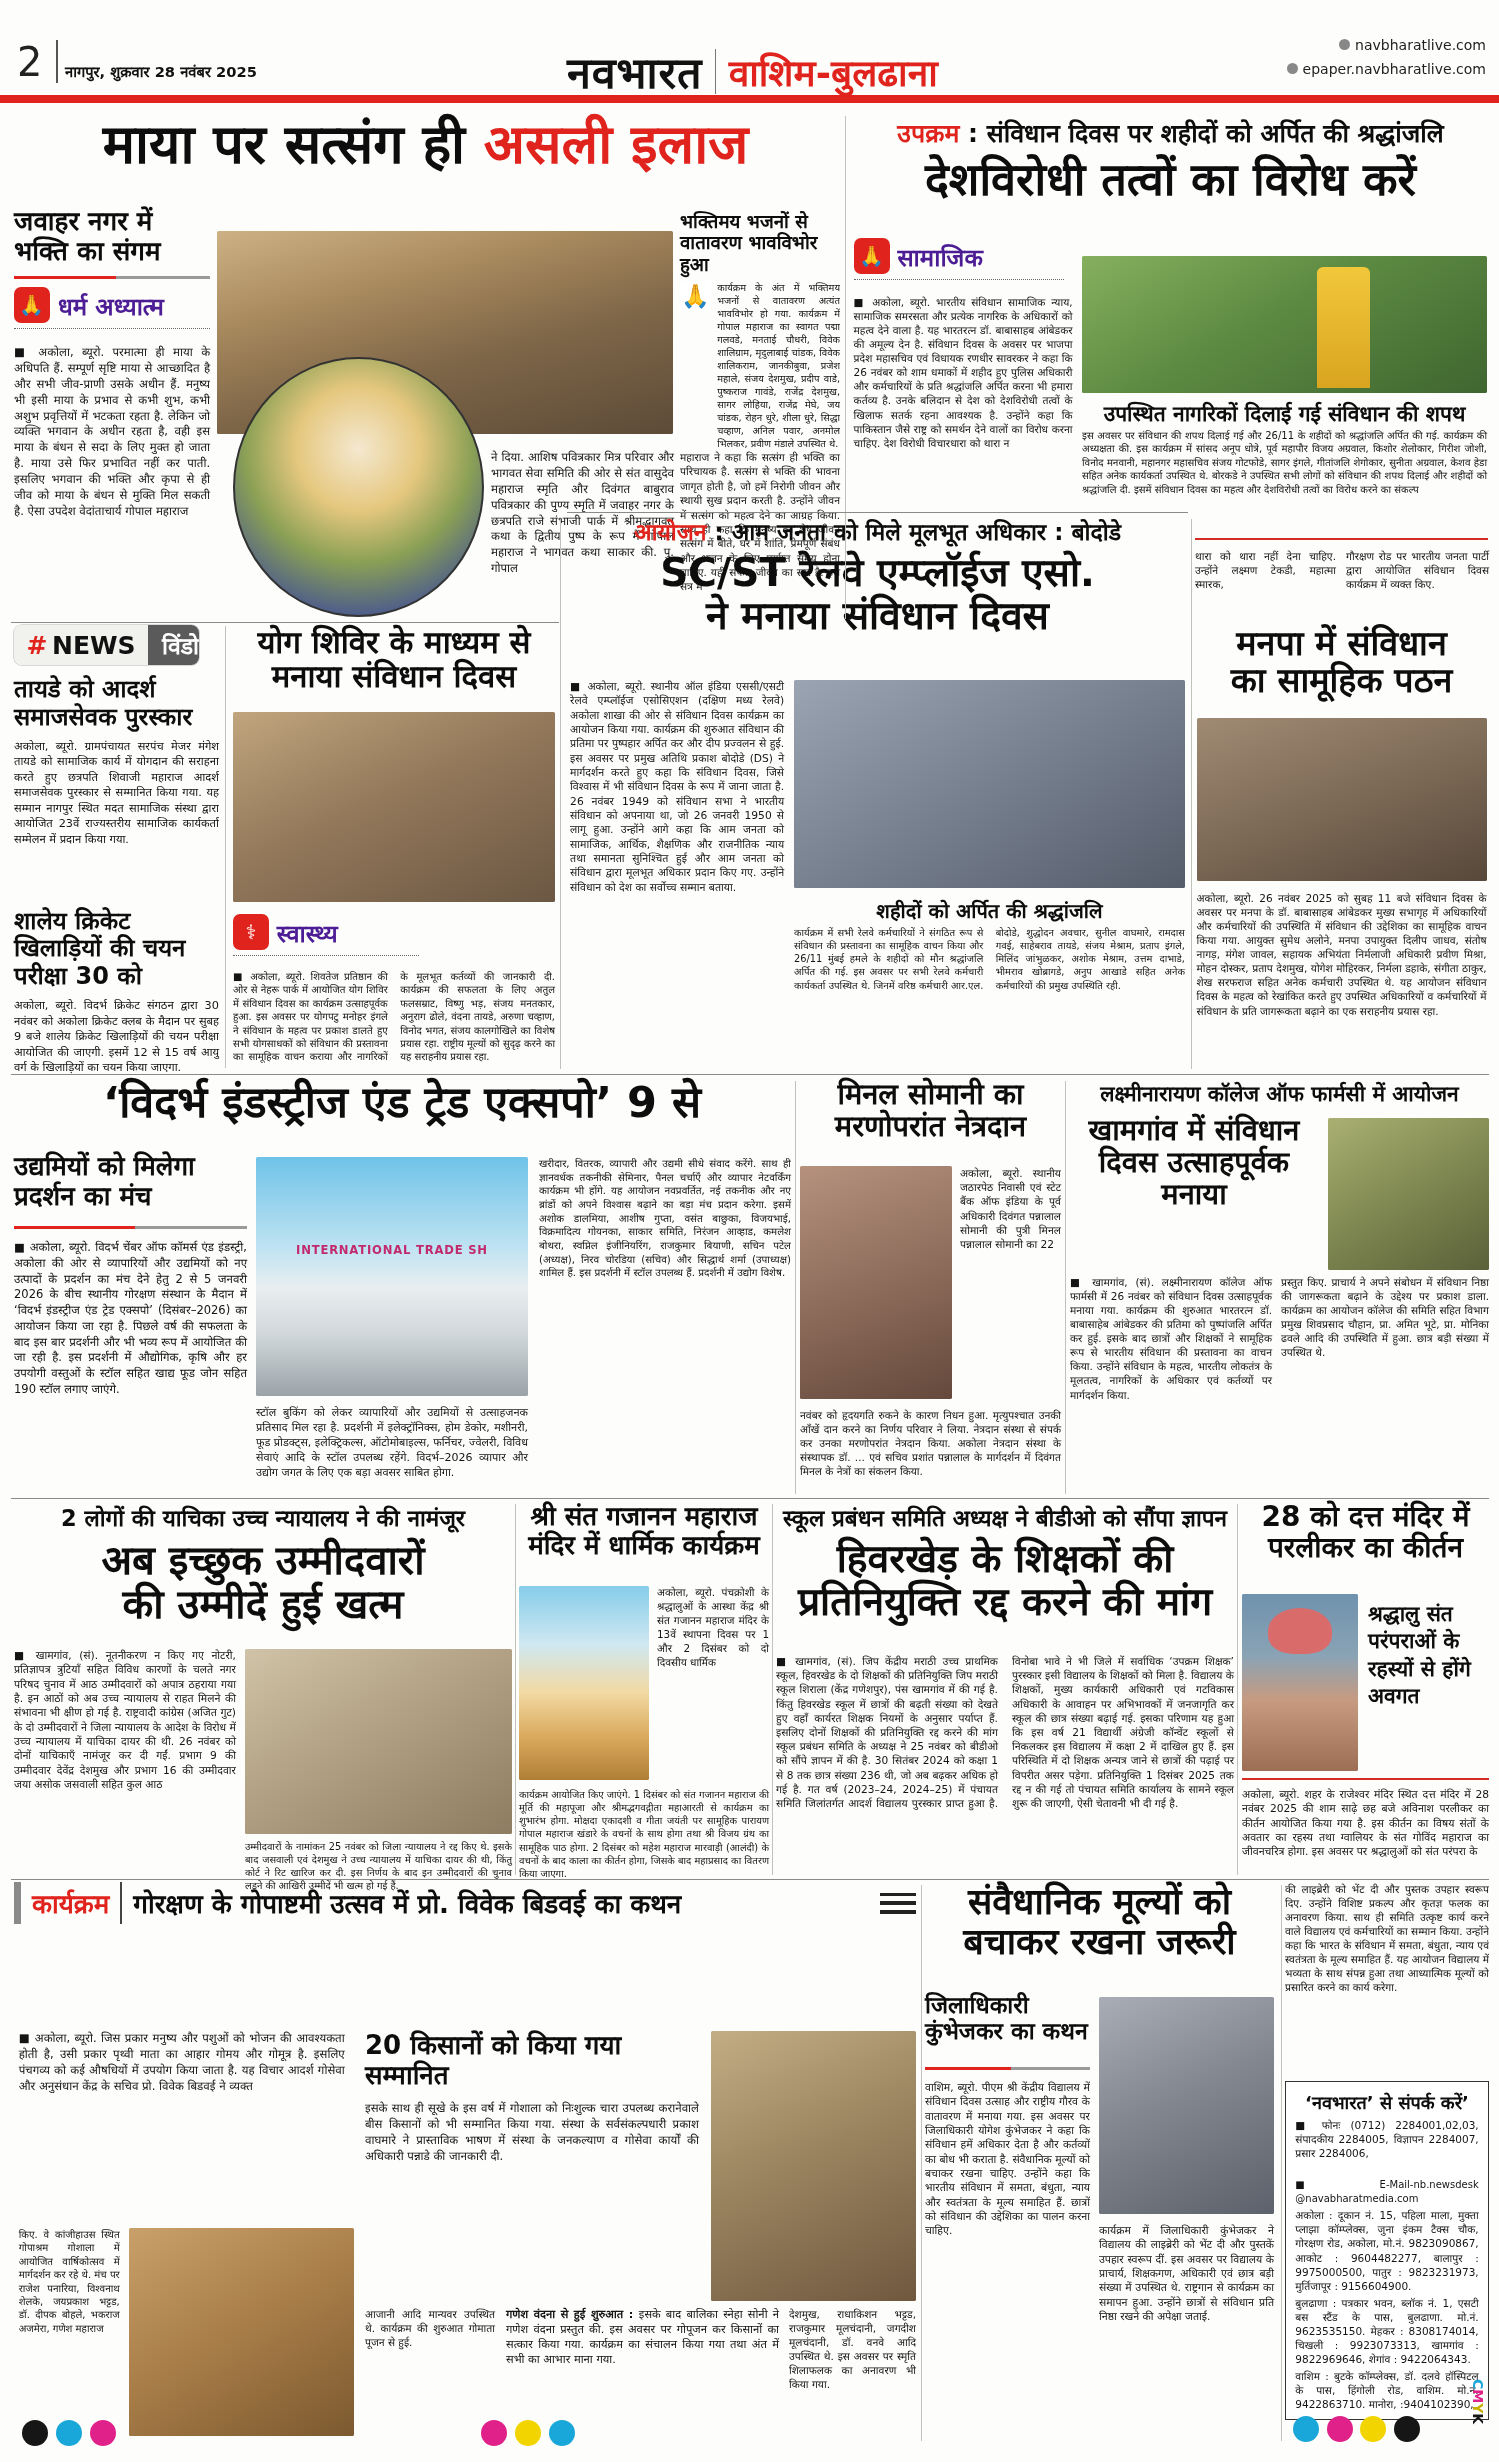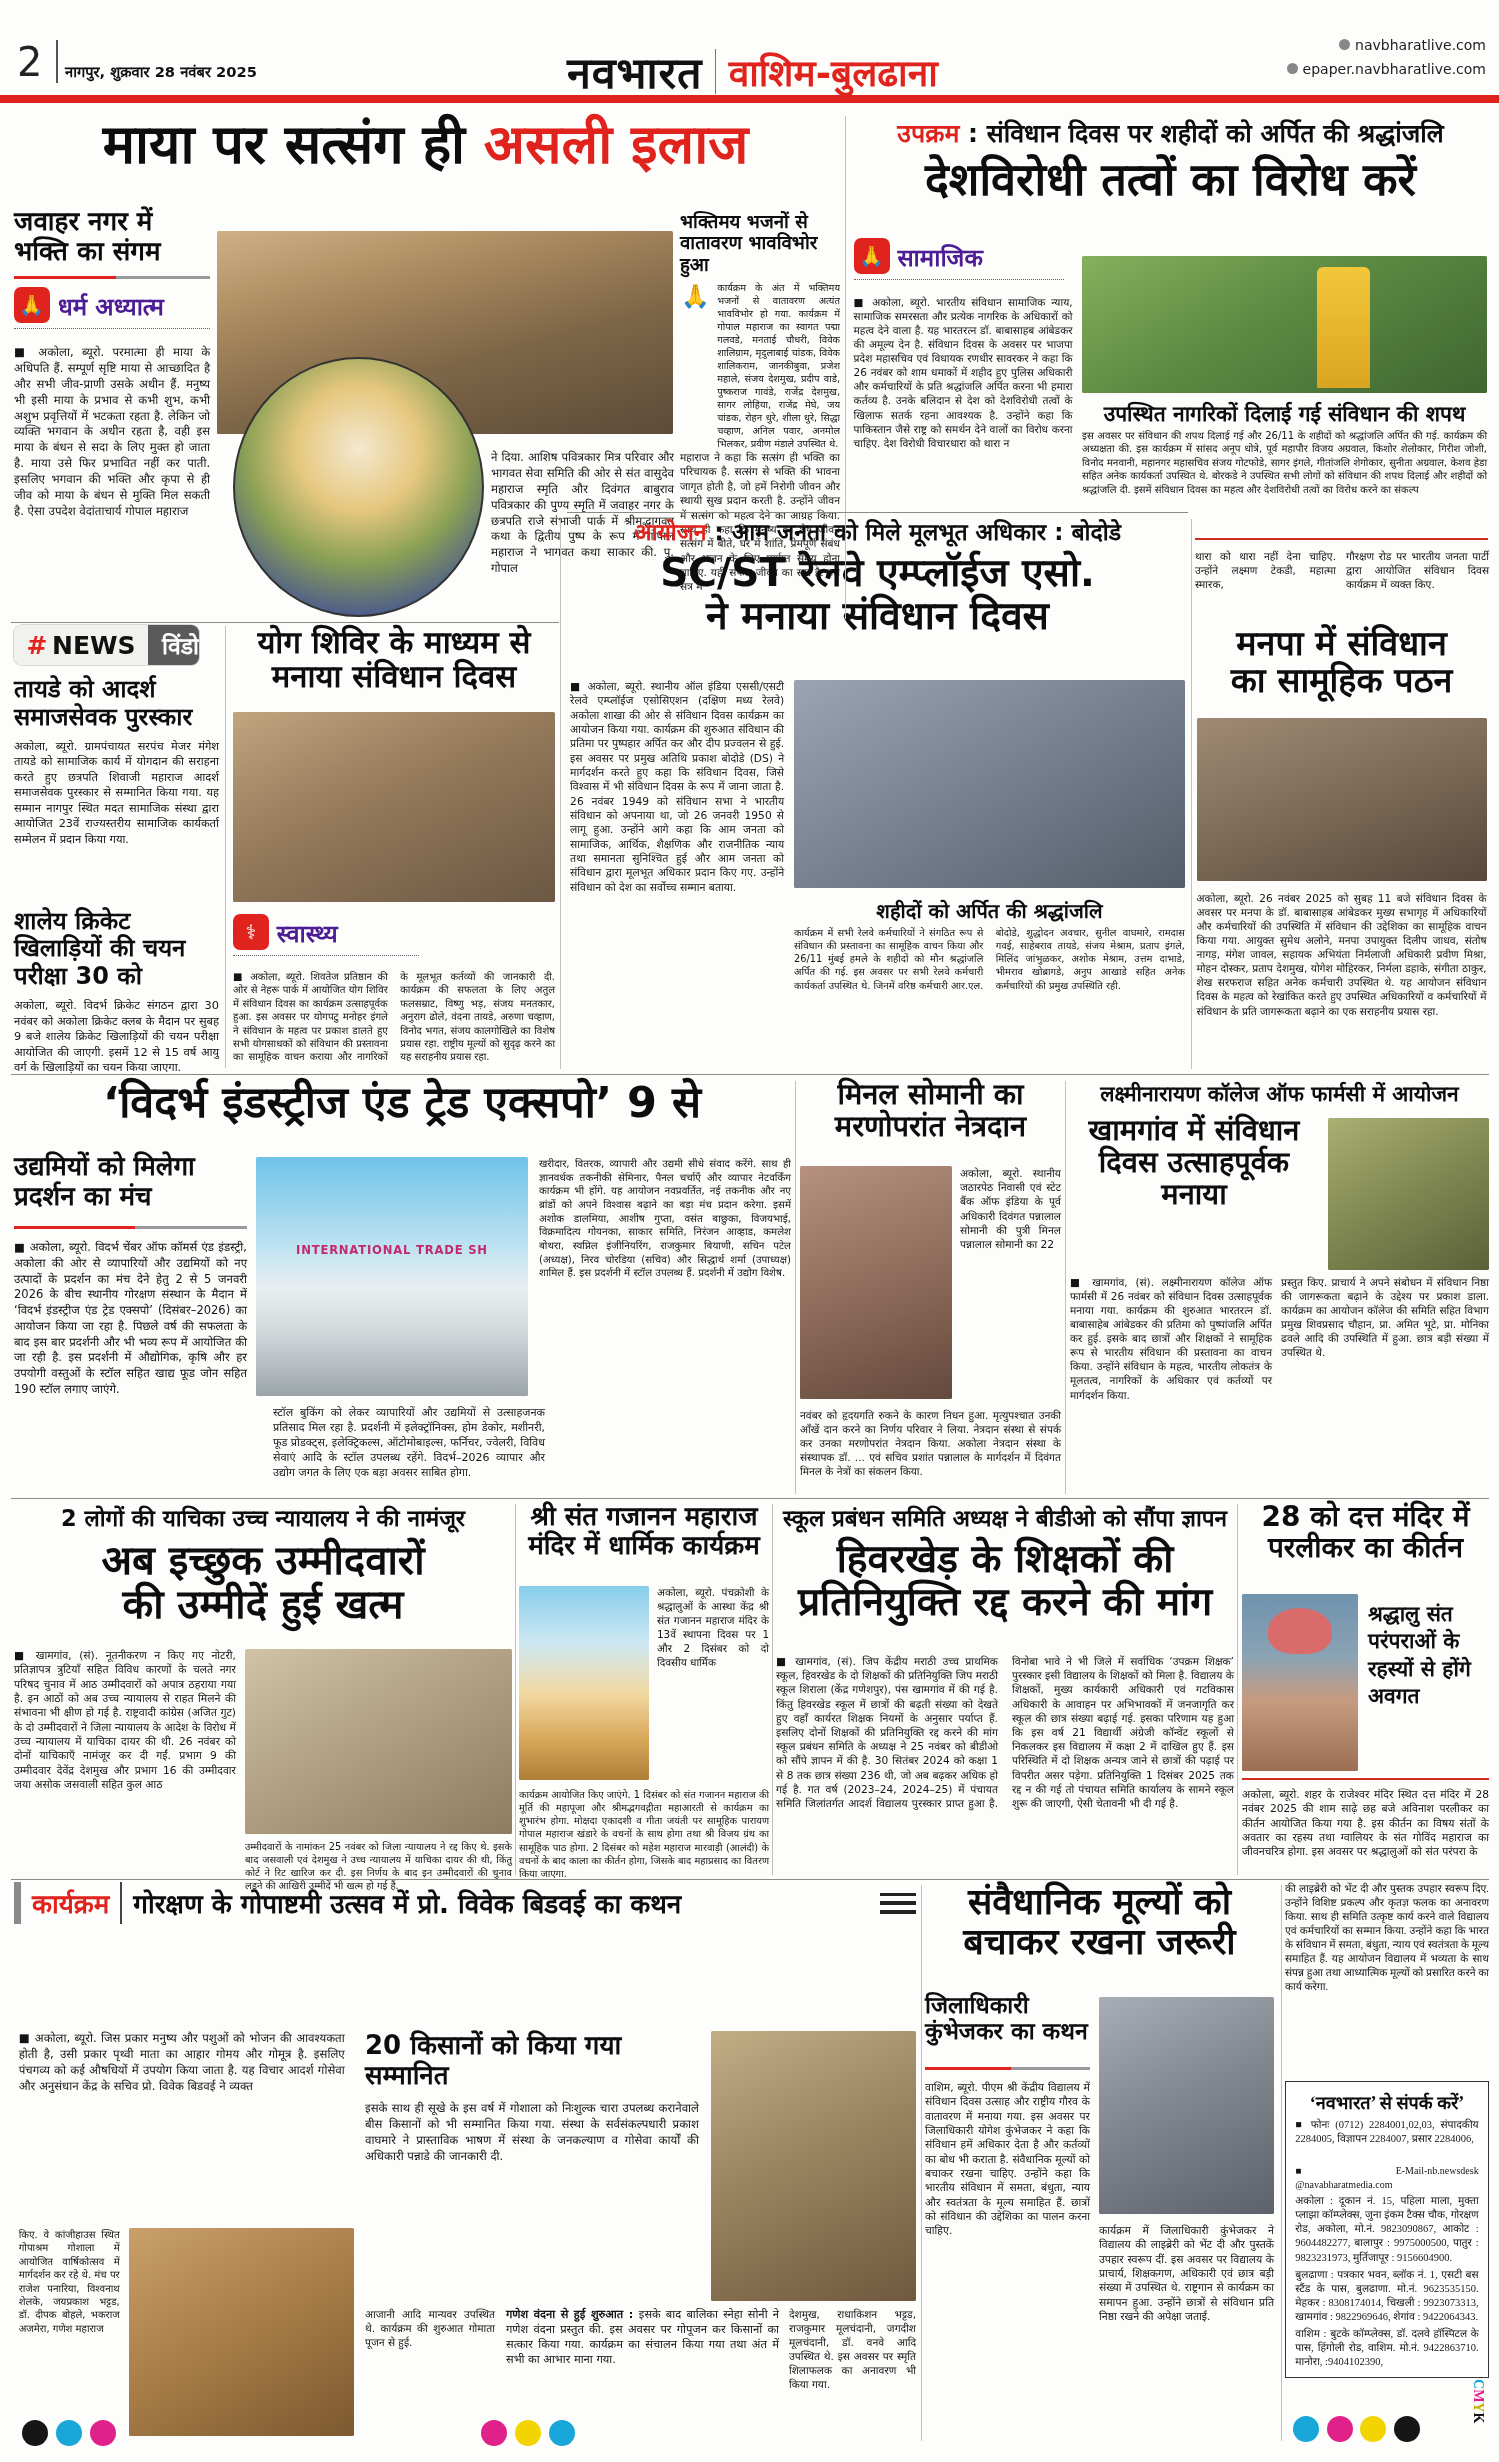--- a/index.html
+++ b/index.html
@@ -131,21 +131,21 @@
   </div>
 
   <div class="art" style="left:14px;top:1079px;width:776px;height:418px;">
     <div class="hl" style="font-size:43px;">‘विदर्भ इंडस्ट्रीज एंड ट्रेड एक्सपो’ 9 से</div>
     <div class="abs subh" style="left:0;top:73px;width:233px;font-size:26px;">उद्यमियों को मिलेगा प्रदर्शन का मंच</div>
     <div class="abs rule" style="left:0;top:147px;width:233px;"></div>
     <div class="abs body" style="left:0;top:161px;width:233px;height:253px;font-size:11.5px;">■ अकोला, ब्यूरो. विदर्भ चेंबर ऑफ कॉमर्स एंड इंडस्ट्री, अकोला की ओर से व्यापारियों और उद्यमियों को नए उत्पादों के प्रदर्शन का मंच देने हेतु 2 से 5 जनवरी 2026 के बीच स्थानीय गोरक्षण संस्थान के मैदान में ‘विदर्भ इंडस्ट्रीज एंड ट्रेड एक्सपो’ (दिसंबर–2026) का आयोजन किया जा रहा है. पिछले वर्ष की सफलता के बाद इस बार प्रदर्शनी और भी भव्य रूप में आयोजित की जा रही है. इस प्रदर्शनी में औद्योगिक, कृषि और हर उपयोगी वस्तुओं के स्टॉल सहित खाद्य फूड जोन सहित 190 स्टॉल लगाए जाएंगे.</div>
     <div class="ph" style="left:242px;top:78px;width:272px;height:239px;background:linear-gradient(#6fc3e8 0%,#bfe3f2 38%,#e9eef0 55%,#cfd6d9 75%,#9aa3a8 100%);">
       <div class="abs" style="left:6%;top:36%;width:88%;text-align:center;font-size:11.6px;font-weight:700;color:#c22a6e;letter-spacing:0.8px;">INTERNATIONAL TRADE SH</div>
     </div>
-    <div class="abs body" style="left:259px;top:326px;width:272px;height:88px;font-size:11px;">स्टॉल बुकिंग को लेकर व्यापारियों और उद्यमियों से उत्साहजनक प्रतिसाद मिल रहा है. प्रदर्शनी में इलेक्ट्रॉनिक्स, होम डेकोर, मशीनरी, फूड प्रोडक्ट्स, इलेक्ट्रिकल्स, ऑटोमोबाइल्स, फर्निचर, ज्वेलरी, विविध सेवाएं आदि के स्टॉल उपलब्ध रहेंगे. विदर्भ–2026 व्यापार और उद्योग जगत के लिए एक बड़ा अवसर साबित होगा.</div>
+    <div class="abs body" style="left:242px;top:326px;width:272px;height:88px;font-size:11px;">स्टॉल बुकिंग को लेकर व्यापारियों और उद्यमियों से उत्साहजनक प्रतिसाद मिल रहा है. प्रदर्शनी में इलेक्ट्रॉनिक्स, होम डेकोर, मशीनरी, फूड प्रोडक्ट्स, इलेक्ट्रिकल्स, ऑटोमोबाइल्स, फर्निचर, ज्वेलरी, विविध सेवाएं आदि के स्टॉल उपलब्ध रहेंगे. विदर्भ–2026 व्यापार और उद्योग जगत के लिए एक बड़ा अवसर साबित होगा.</div>
     <div class="abs body2" style="left:525px;top:78px;width:252px;height:337px;font-size:10.2px;">खरीदार, वितरक, व्यापारी और उद्यमी सीधे संवाद करेंगे. साथ ही ज्ञानवर्धक तकनीकी सेमिनार, पैनल चर्चाएँ और व्यापार नेटवर्किंग कार्यक्रम भी होंगे. यह आयोजन नवप्रवर्तित, नई तकनीक और नए ब्रांडों को अपने विश्वास बढ़ाने का बड़ा मंच प्रदान करेगा. इसमें अशोक डालमिया, आशीष गुप्ता, वसंत बाछुका, विजयभाई, विक्रमादित्य गोयनका, साकार समिति, निरंजन आव्हाड, कमलेश बोथरा, स्वप्निल इंजीनियरिंग, राजकुमार बियाणी, सचिन पटेल (अध्यक्ष), निरव चोरडिया (सचिव) और सिद्धार्थ शर्मा (उपाध्यक्ष) शामिल हैं. इस प्रदर्शनी में स्टॉल उपलब्ध हैं. प्रदर्शनी में उद्योग विशेष.</div>
   </div>
 
   <div class="art" style="left:800px;top:1079px;width:261px;height:418px;">
     <div class="hl" style="font-size:29px;"><span>मिनल सोमानी का</span><br><span>मरणोपरांत नेत्रदान</span></div>
     <div class="ph" style="left:0;top:87px;width:152px;height:233px;background:linear-gradient(160deg,#b5917e 0%,#8f6d5c 50%,#64493c 100%);"></div>
     <div class="abs body2" style="left:160px;top:87px;width:101px;height:233px;font-size:10.6px;">अकोला, ब्यूरो. स्थानीय जठारपेठ निवासी एवं स्टेट बैंक ऑफ इंडिया के पूर्व अधिकारी दिवंगत पन्नालाल सोमानी की पुत्री मिनल पन्नालाल सोमानी का 22</div>
     <div class="abs body2" style="left:0;top:329px;width:261px;height:85px;">नवंबर को हृदयगति रुकने के कारण निधन हुआ. मृत्युपश्चात उनकी आँखें दान करने का निर्णय परिवार ने लिया. नेत्रदान संस्था से संपर्क कर उनका मरणोपरांत नेत्रदान किया. अकोला नेत्रदान संस्था के संस्थापक डॉ. ... एवं सचिव प्रशांत पन्नालाल के मार्गदर्शन में दिवंगत मिनल के नेत्रों का संकलन किया.</div>
   </div>
 
@@ -211,21 +211,21 @@
 
   <div class="art" style="left:925px;top:1882px;width:349px;height:560px;">
     <div class="hl" style="font-size:36px;"><span>संवैधानिक मूल्यों को</span><br><span>बचाकर रखना जरूरी</span></div>
     <div class="abs subh" style="left:0;top:110px;width:165px;font-size:23px;">जिलाधिकारी कुंभेजकर का कथन</div>
     <div class="abs rule" style="left:0;top:185px;width:165px;"></div>
     <div class="ph" style="left:174px;top:115px;width:175px;height:217px;background:linear-gradient(155deg,#a9adb5 0%,#83878f 45%,#5d616b 100%);"></div>
     <div class="abs body2" style="left:0;top:199px;width:165px;height:354px;font-size:10.7px;">वाशिम, ब्यूरो. पीएम श्री केंद्रीय विद्यालय में संविधान दिवस उत्साह और राष्ट्रीय गौरव के वातावरण में मनाया गया. इस अवसर पर जिलाधिकारी योगेश कुंभेजकर ने कहा कि संविधान हमें अधिकार देता है और कर्तव्यों का बोध भी कराता है. संवैधानिक मूल्यों को बचाकर रखना चाहिए. उन्होंने कहा कि भारतीय संविधान में समता, बंधुता, न्याय और स्वतंत्रता के मूल्य समाहित हैं. छात्रों को संविधान की उद्देशिका का पालन करना चाहिए.</div>
     <div class="abs body2" style="left:174px;top:342px;width:175px;height:211px;font-size:10.7px;">कार्यक्रम में जिलाधिकारी कुंभेजकर ने विद्यालय की लाइब्रेरी को भेंट दी और पुस्तकें उपहार स्वरूप दीं. इस अवसर पर विद्यालय के प्राचार्य, शिक्षकगण, अधिकारी एवं छात्र बड़ी संख्या में उपस्थित थे. राष्ट्रगान से कार्यक्रम का समापन हुआ. उन्होंने छात्रों से संविधान प्रति निष्ठा रखने की अपेक्षा जताई.</div>
   </div>
 
-  <div class="art" style="left:1285px;top:1882px;width:204px;height:560px;font-family:Liberation Serif, serif;">
+  <div class="art" style="left:1285px;top:1882px;width:204px;height:560px;">
     <div class="body2" style="height:191px;overflow:hidden;">की लाइब्रेरी को भेंट दी और पुस्तक उपहार स्वरूप दिए. उन्होंने विशिष्ट प्रकल्प और कृतज्ञ फलक का अनावरण किया. साथ ही समिति उत्कृष्ट कार्य करने वाले विद्यालय एवं कर्मचारियों का सम्मान किया. उन्होंने कहा कि भारत के संविधान में समता, बंधुता, न्याय एवं स्वतंत्रता के मूल्य समाहित हैं. यह आयोजन विद्यालय में भव्यता के साथ संपन्न हुआ तथा आध्यात्मिक मूल्यों को प्रसारित करने का कार्य करेगा.</div>
     <div class="contactbox" style="margin-top:7.8px;">
       <div class="kick" style="font-size:18px;">‘नवभारत’ से संपर्क करें’</div>
       <div class="body2" style="margin-top:4.7px;">■ फोनः (0712) 2284001,02,03, संपादकीय 2284005, विज्ञापन 2284007, प्रसार 2284006,</div>
       <div class="body2" style="margin-top:18px;font-size:10px;">■ E-Mail-nb.newsdesk @navabharatmedia.com</div>
       <div class="body2" style="margin-top:3.1px;">अकोला : दूकान नं. 15, पहिला माला, मुक्ता प्लाझा कॉम्प्लेक्स, जुना इंकम टैक्स चौक, गोरक्षण रोड, अकोला, मो.नं. 9823090867, आकोट : 9604482277, बालापुर : 9975000500, पातुर : 9823231973, मुर्तिजापूर : 9156604900.</div>
       <div class="body2" style="margin-top:3.1px;">बुलढाणा : पत्रकार भवन, ब्लॉक नं. 1, एसटी बस स्टैंड के पास, बुलढाणा. मो.नं. 9623535150. मेहकर : 8308174014, चिखली : 9923073313, खामगांव : 9822969646, शेगांव : 9422064343.</div>
       <div class="body2" style="margin-top:3.1px;">वाशिम : बुटके कॉम्प्लेक्स, डॉ. दलवे हॉस्पिटल के पास, हिंगोली रोड, वाशिम. मो.नं. 9422863710. मानोरा, :9404102390,</div>
     </div>
     <div class="abs" style="left:7.8px;top:534px;">

